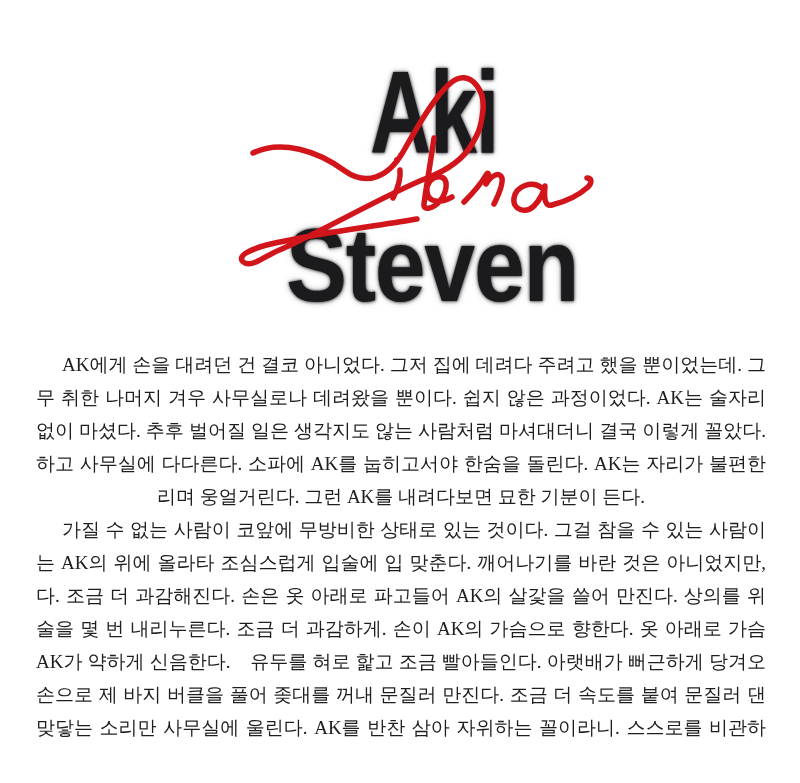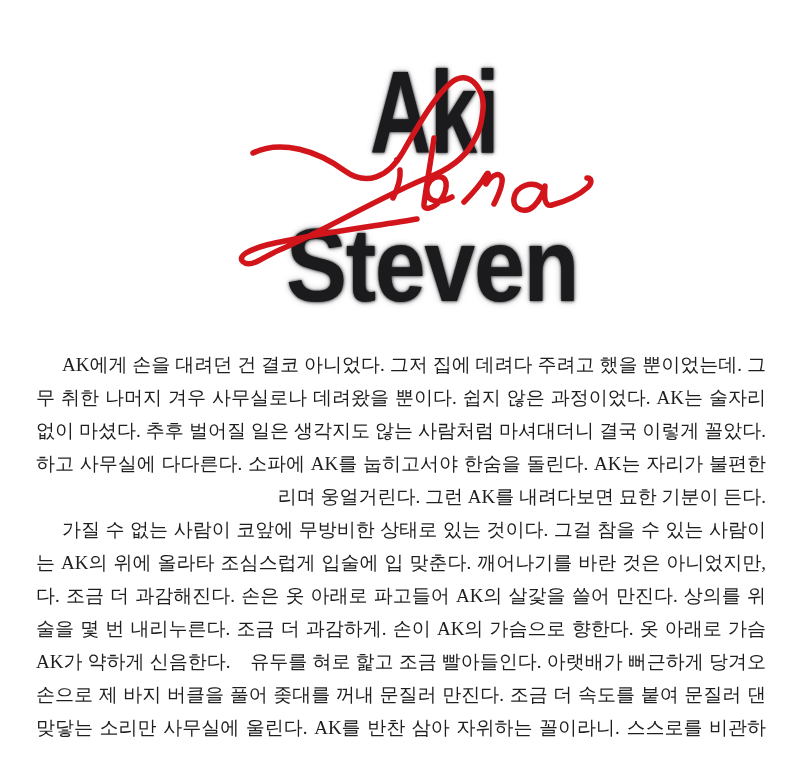--- a/index.html
+++ b/index.html
@@ -37,21 +37,21 @@
   
   .story {
     padding:0 34px 0 36px;
     color:#1e1e1e;
     font-size:19px;
     line-height:33px;
   }
   .para { margin:0; }
   .line { display:block; height:33px; overflow:hidden; }
   .jline { text-align:justify; text-align-last:justify; }
-  .lline { text-align:right; }
+  .lline { text-align:center; }
   .indent { text-indent:26px; }
 </style>
 </head>
 <body>
 
 <div class="page">
 
   <header class="logo">
     <div class="word aki">Aki</div>
     <div class="word steven">Steven</div>

